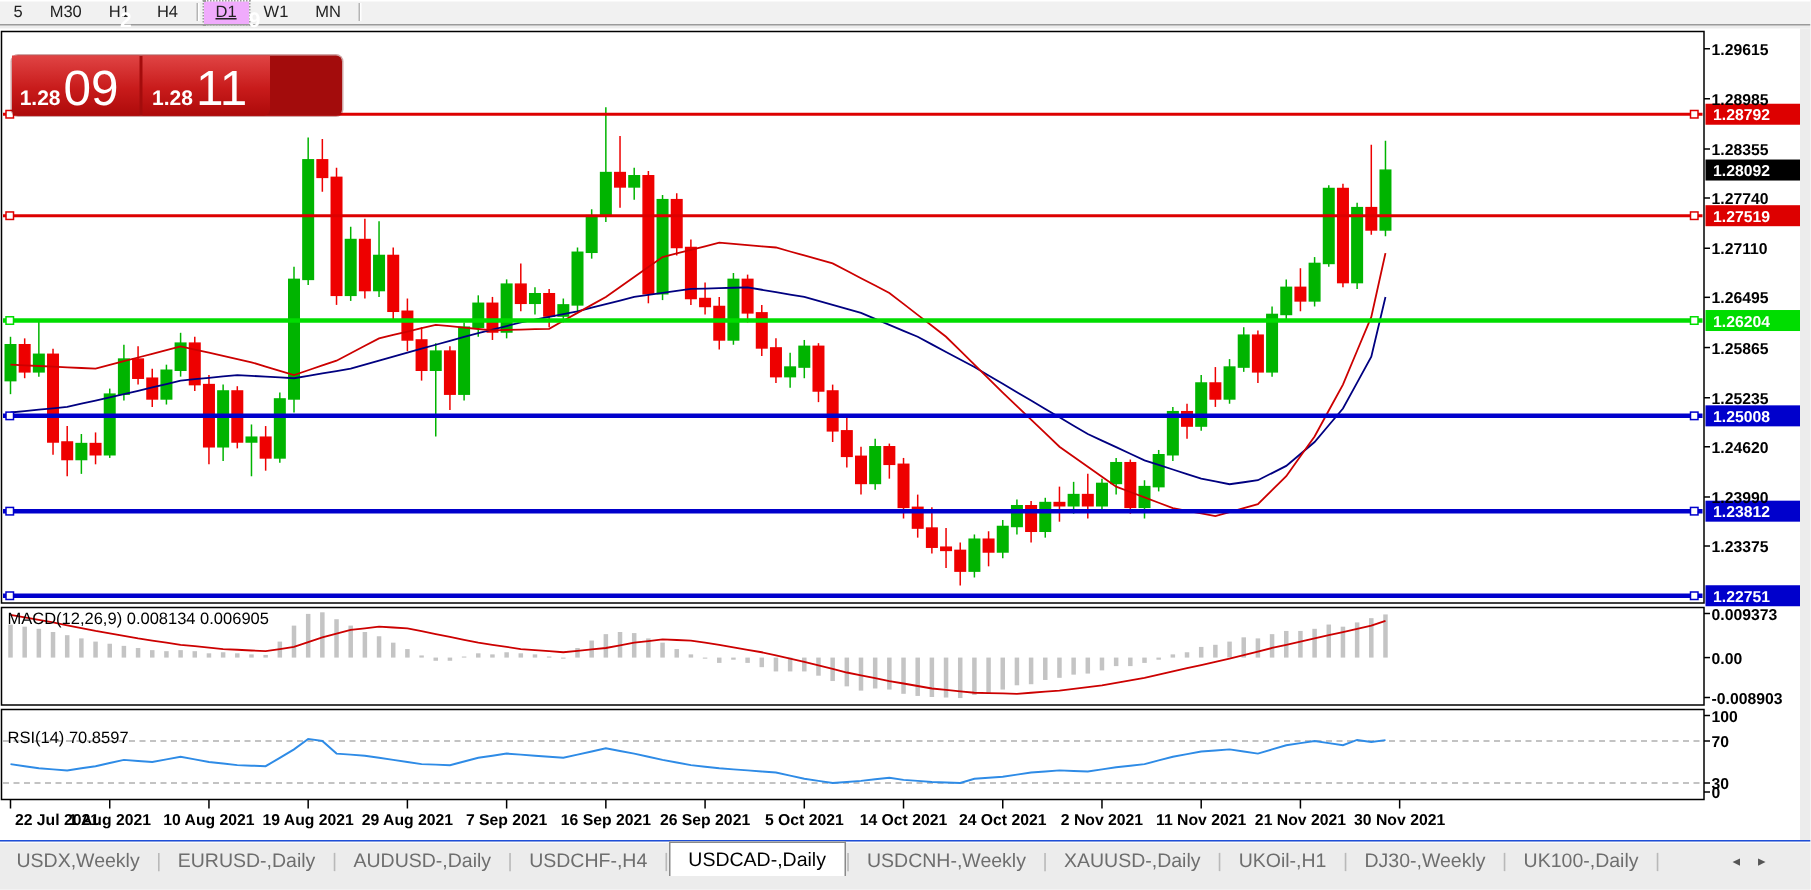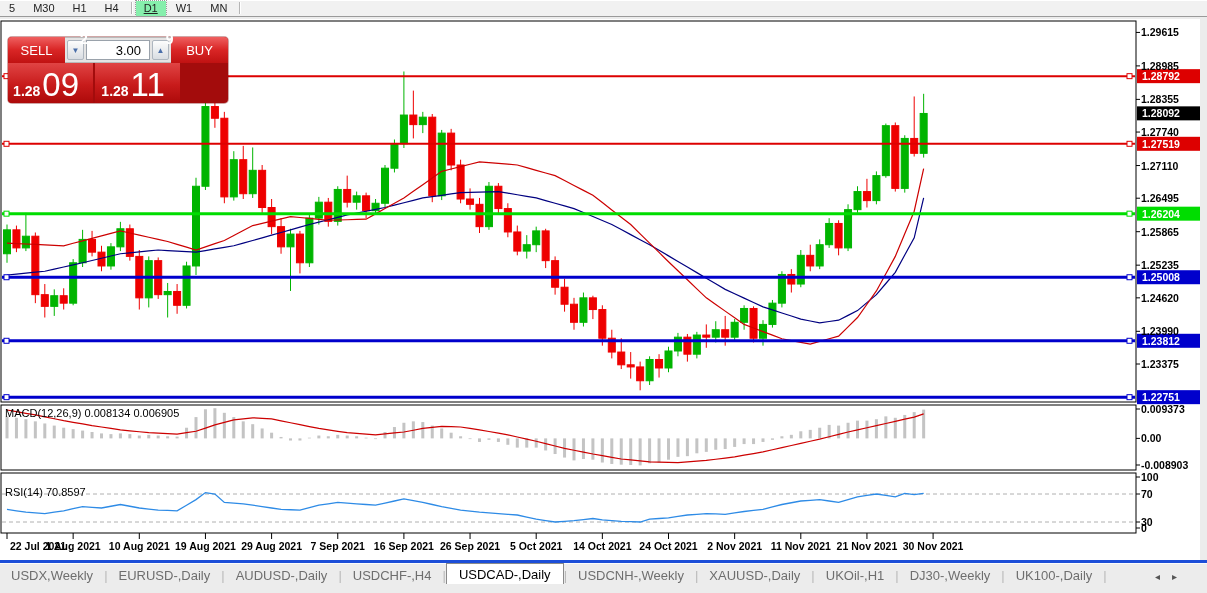--- a/index.html
+++ b/index.html
@@ -2,21 +2,21 @@
 <html><head>
 <meta charset="utf-8">
 <style>
   html,body{margin:0;padding:0;}
   body{width:1207px;height:593px;background:#ececec;font-family:"Liberation Sans",sans-serif;overflow:hidden;position:relative;}
   
   .toolbar{position:absolute;top:0;left:0;width:1207px;height:16px;background:#f1f1f1;
     border-bottom:1px solid #9a9a9a;box-shadow:0 1px 0 #ffffff inset;display:flex;align-items:center;
     font-size:11px;color:#222;}
   .tf-btn{padding:1px 8px;margin:0 1px;cursor:default;line-height:13px;}
-  .tf-btn.active{background:#86efac;outline:1px dotted #9a9a9a;text-decoration:underline;}
+  .tf-btn.active{background:#f0abfc;outline:1px dotted #9a9a9a;text-decoration:underline;}
   .tf-sep{width:1px;height:12px;background:#b5b5b5;margin:0 3px;box-shadow:1px 0 0 #fff;}
   
   .chart-area{position:absolute;top:19px;left:0;width:1207px;height:541px;background:#ffffff;}
   .chart-area svg{position:absolute;top:0;left:0;}
   .right-strip{position:absolute;top:0;right:0;width:7px;height:541px;background:#ececec;}
   .chart-title{position:absolute;top:4px;left:6px;font-size:11px;font-weight:bold;color:#000;white-space:nowrap;}
   .chart-title .arrow{font-size:8px;vertical-align:1px;margin-right:3px;}
   .ind-label{position:absolute;font-size:11px;color:#000;white-space:nowrap;}
   #macd-label{top:388px;left:5px;}
   #rsi-label{top:467px;left:5px;}
@@ -37,21 +37,21 @@
   .tp-price{width:85px;height:37px;background:linear-gradient(180deg,#e04444 0%,#c81b1b 55%,#ad0a0a 100%);
     color:#fff;display:flex;align-items:flex-end;justify-content:center;padding-bottom:3px;cursor:pointer;}
   .tp-price.left{border-radius:0 0 0 4px;}
   .tp-price.right{border-radius:0 0 4px 0;}
   .tp-small{font-size:14px;font-weight:bold;margin-right:2px;line-height:17px;}
   .tp-big{font-size:33px;line-height:30px;margin-top:40px;}
   .tp-sup{font-size:14px;font-weight:bold;vertical-align:top;line-height:14px;margin-left:1px;align-self:flex-start;padding-top:2px;}
   .tp-price .wrap{display:flex;align-items:flex-end;}
   
   .tabbar{position:absolute;top:560px;left:0;width:1207px;height:24px;background:#ececec;
-    border-top:3px solid #1d4ed8;box-shadow:0 1px 0 #fbfbfb inset;display:flex;align-items:flex-end;
+    border-top:1px solid #1d4ed8;box-shadow:0 1px 0 #fbfbfb inset;display:flex;align-items:flex-end;
     font-size:13px;color:#6e6e6e;}
   .tab{padding:3px 11px 4px 11px;white-space:nowrap;cursor:pointer;}
   .tab.active{background:#fff;border:1px solid #8a8a8a;border-bottom:none;color:#000;padding:3px 12px 5px 12px;}
   .tab-sep{color:#b9b9b9;padding-bottom:4px;}
   .tab-arrows{position:absolute;right:18px;bottom:5px;color:#555;font-size:10px;letter-spacing:12px;cursor:pointer;}
   .bottom-strip{position:absolute;top:584px;left:0;width:1207px;height:9px;background:#ececec;}
 </style>
 </head>
 <body>
 
@@ -471,29 +471,20 @@
       <line x1="933.0999999999999" y1="514" x2="933.0999999999999" y2="520" stroke="#000"></line>
       <text x="933.0999999999999" y="531" font-size="10.5" font-weight="bold" fill="#000000" text-anchor="middle" font-family="Liberation Sans">30 Nov 2021</text>
     </svg>
   <div class="right-strip"></div>
 
 
   <div class="ind-label" id="macd-label">MACD(12,26,9) 0.008134 0.006905</div>
   <div class="ind-label" id="rsi-label">RSI(14) 70.8597</div>
 
   <div class="trade-panel">
-    <div class="tp-top">
-      <button class="tp-btn sell">SELL</button>
-      <div class="tp-spin">
-        <button class="spin-btn">▼</button>
-        <div class="tp-vol">3.00</div>
-        <button class="spin-btn">▲</button>
-      </div>
-      <button class="tp-btn buy">BUY</button>
-    </div>
     <div class="tp-prices">
       <div class="tp-price left">
         <div class="wrap">
           <span class="tp-small">1.28</span>
           <span class="tp-big">09</span>
           <span class="tp-sup">2</span>
         </div>
       </div>
       <div class="tp-price right">
         <div class="wrap">

